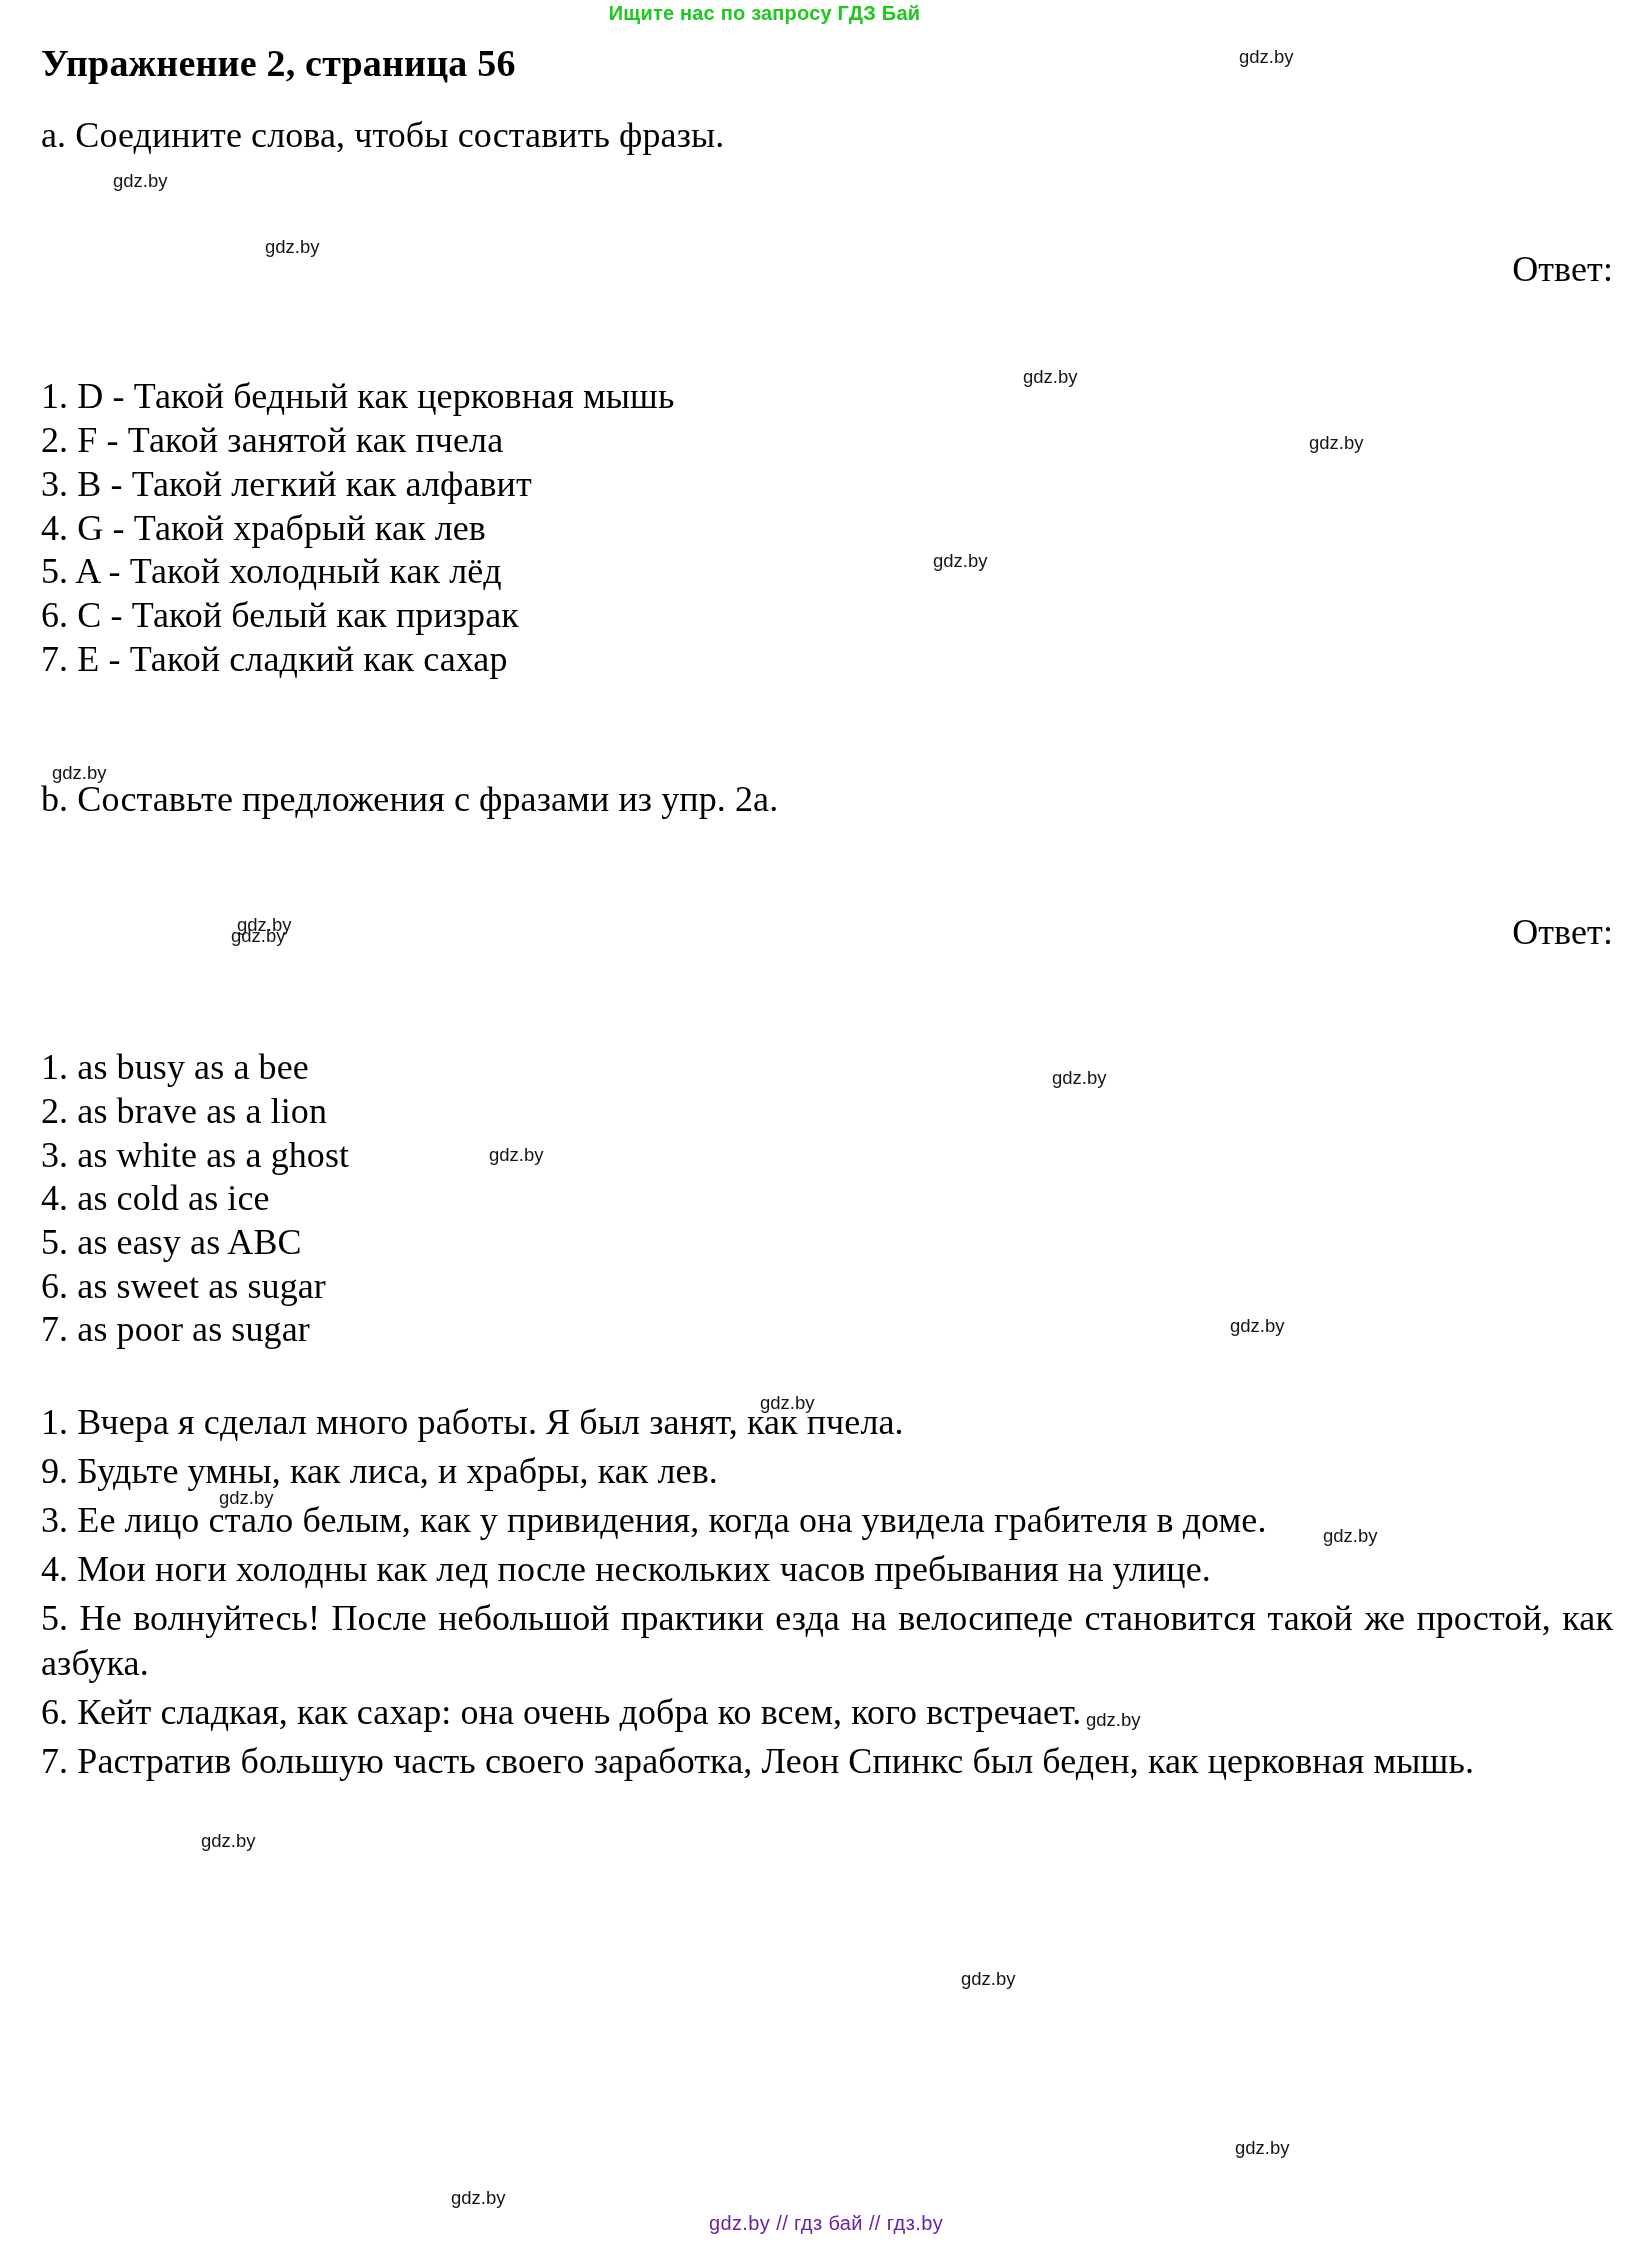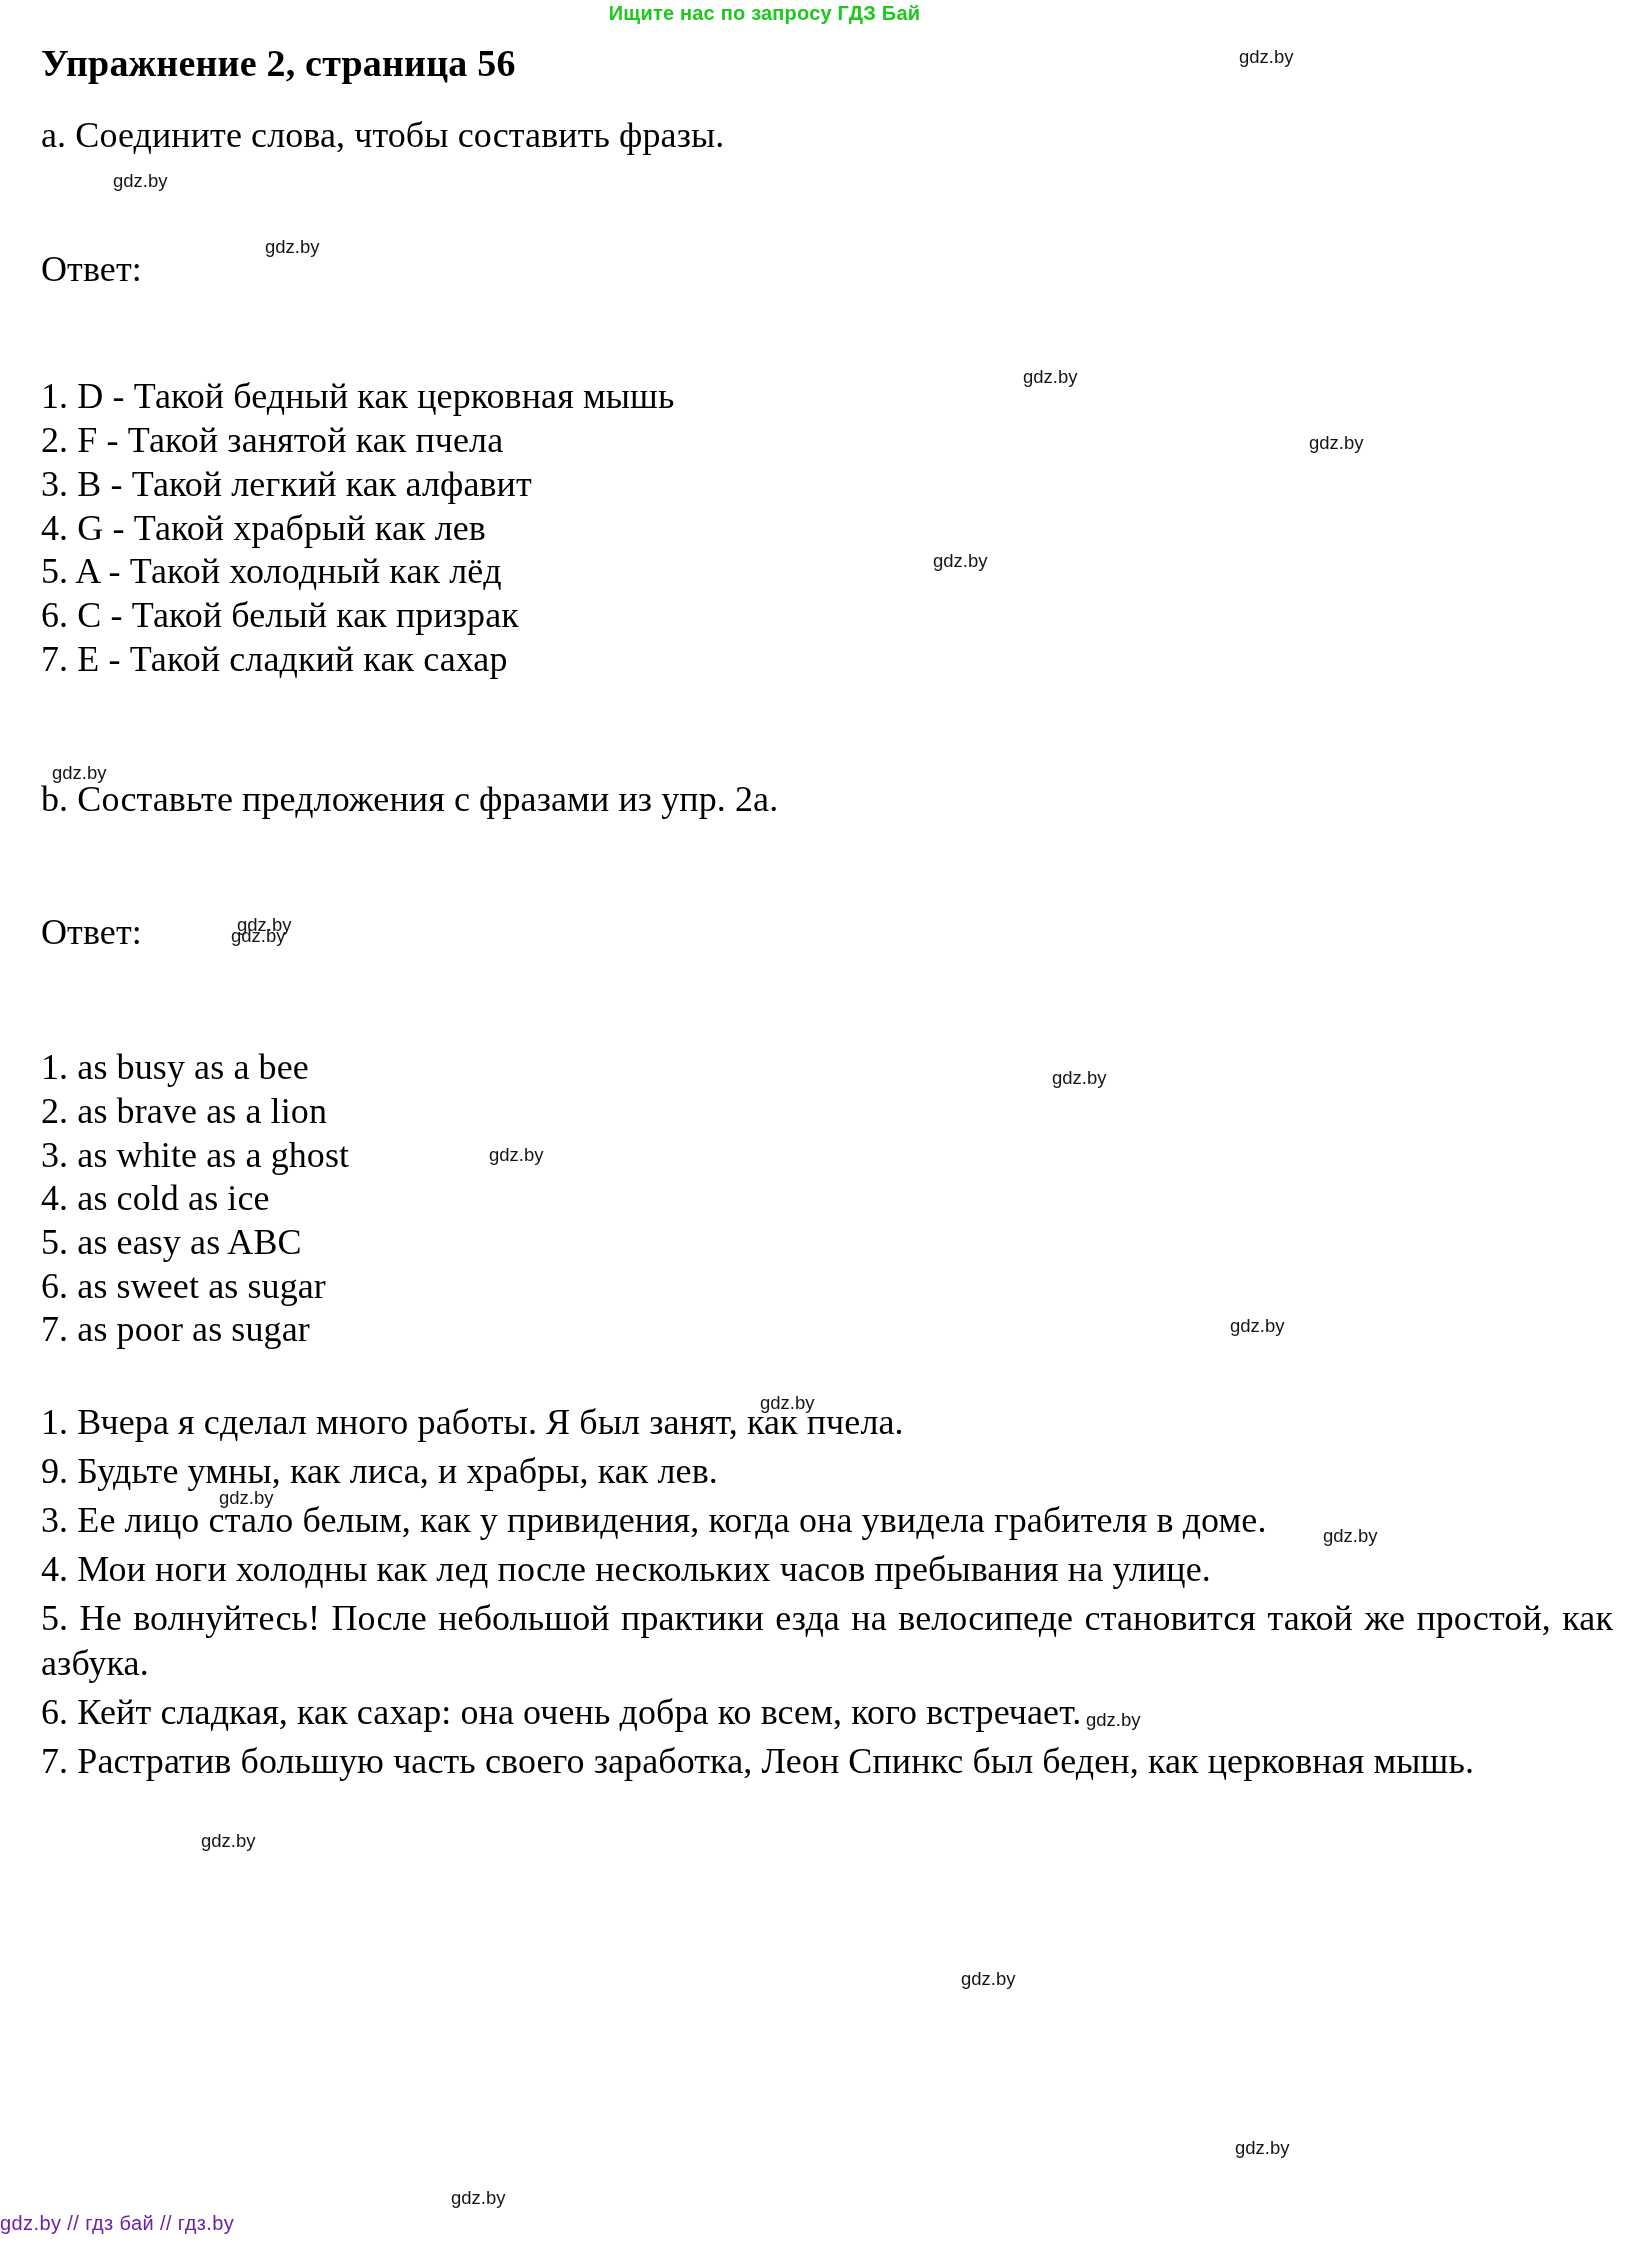--- a/index.html
+++ b/index.html
@@ -41,20 +41,21 @@
   .subhead {
     font-size:36px;
     line-height:1.16;
     margin-top:30px;
     letter-spacing:0.1px;
   }
   .answer-label {
     font-size:36px;
     line-height:1.16;
     letter-spacing:0.1px;
+    text-align:right;
   }
 
   .gap-a    { height:92px; }
   .gap-list { height:85px; }
   .gap-b    { height:97px; }
   .gap-b2   { height:92px; }
   .gap-en   { height:92px; }
   .gap-sent { height:48px; }
 
   ul.plain { list-style:none; }
@@ -83,20 +84,21 @@
     font-size:18.5px;
     color:#151515;
     white-space:nowrap;
     pointer-events:none;
   }
 
   
   .footer {
     position:absolute;
     left:0; bottom:12.4px; width:1652px;
+    text-align:center;
     font-family:"Liberation Sans", sans-serif;
     font-size:20px;
     color:#6b21a8;
     letter-spacing:0.4px;
   }
 </style>
 </head>
 <body>
 
 <div id="page">

